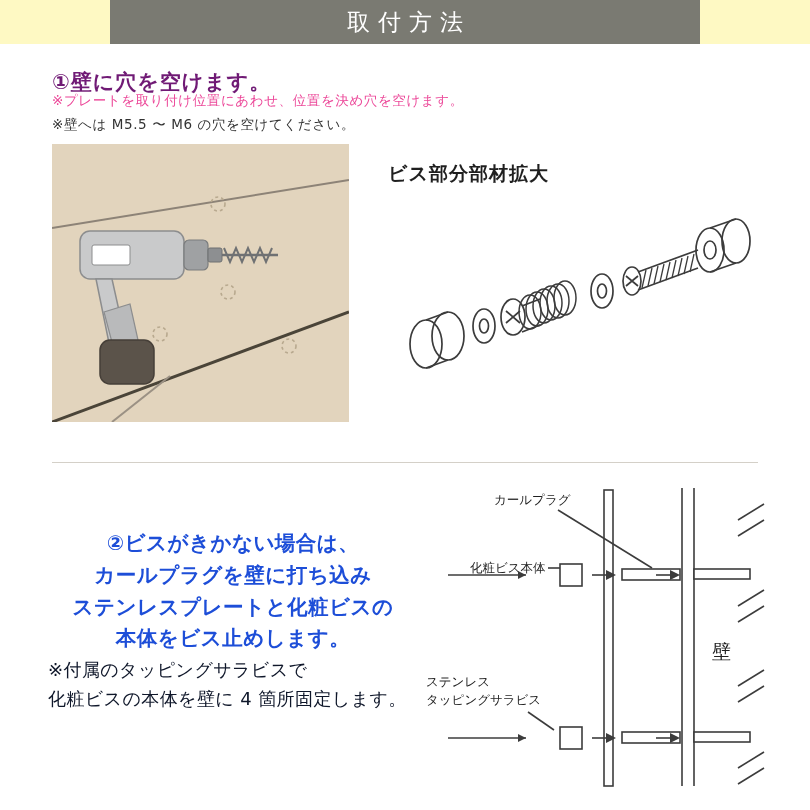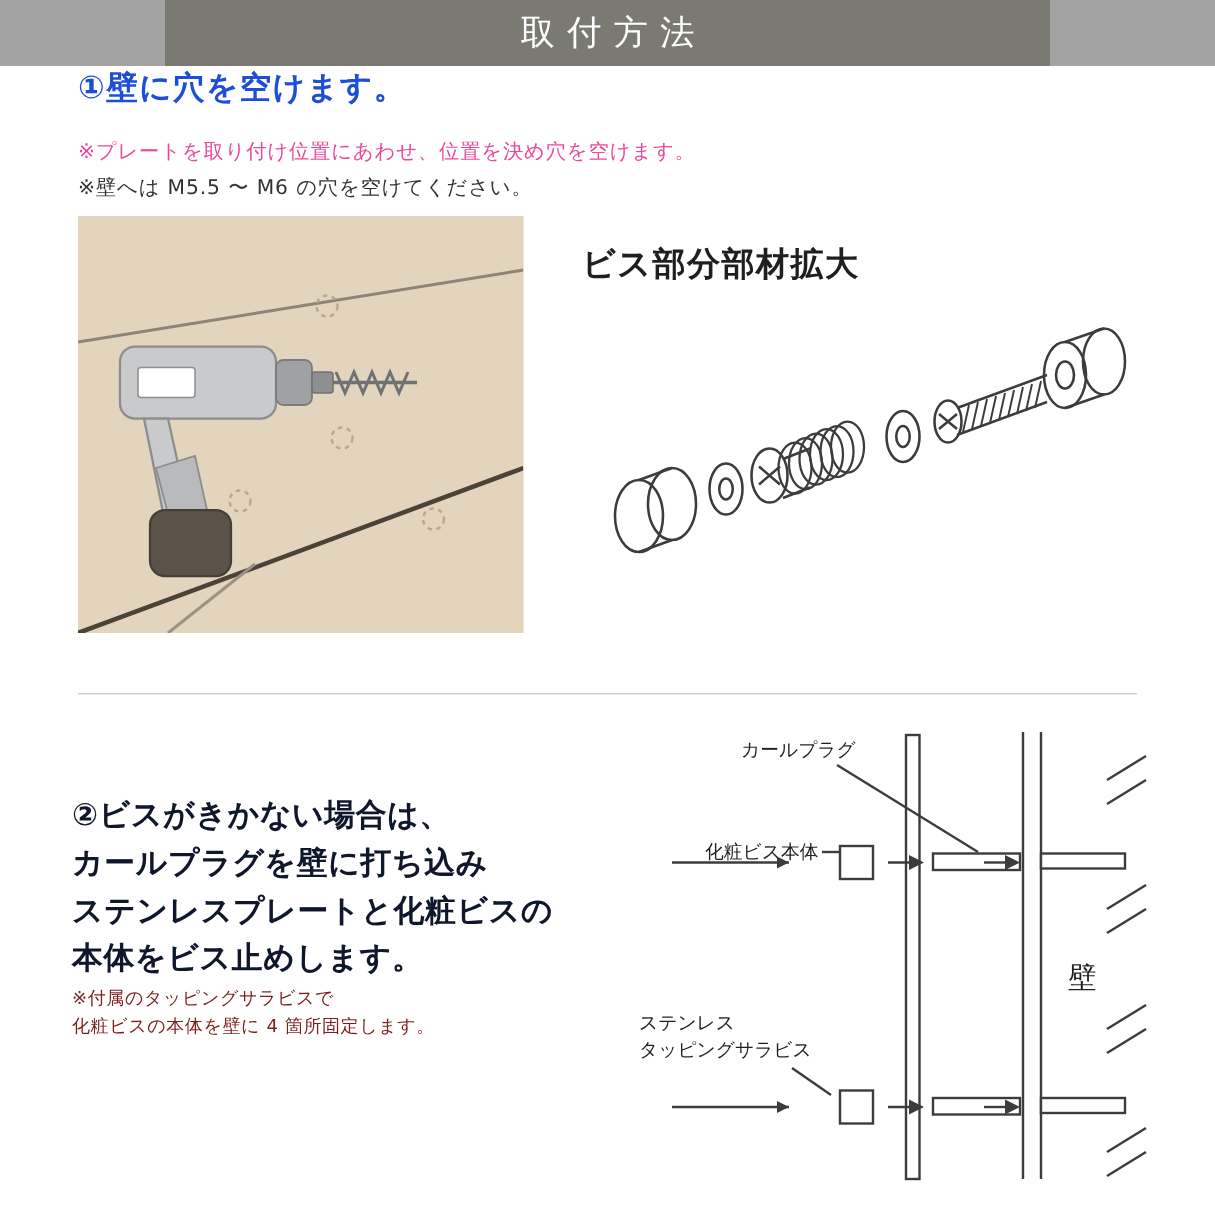--- a/index.html
+++ b/index.html
@@ -22,21 +22,21 @@
     box-sizing: border-box;
   }
 
   
   .header-bar {
     position: absolute;
     left: 0;
     top: 0;
     width: 810px;
     height: 44px;
-    background: #a3a3a3;
+    background: #fef9c3;
     text-decoration: underline;
   }
   .header-band {
     position: absolute;
     left: 110px;
     top: 0;
     width: 590px;
     height: 44px;
     background: #7a7a72;
   }
@@ -59,25 +59,25 @@
   .sec1 {
     position: absolute;
     left: 0;
     top: 44px;
     width: 810px;
     height: 410px;
   }
   .s1-title {
     position: absolute;
     left: 52px;
-    top: 0;
+    top: 24px;
     font-size: 21px;
     font-weight: bold;
     letter-spacing: 1px;
-    color: #1d4ed8;
+    color: #701a75;
     font-family: "DejaVu Sans", "Liberation Sans", sans-serif;
   }
   .s1-note1 {
     position: absolute;
     left: 52px;
     top: 48px;
     font-size: 13.5px;
     color: #ec4899;
     letter-spacing: 0.6px;
     font-family: "DejaVu Sans", "Liberation Sans", sans-serif;
@@ -101,21 +101,21 @@
     height: 278px;
     background: #e2d4bd;
     overflow: hidden;
   }
 
   
   .s1-zoom-label {
     position: absolute;
     left: 388px;
     top: 117px;
-    font-size: 22px;
+    font-size: 19px;
     font-weight: bold;
     letter-spacing: 1px;
     color: #1f1f1f;
     font-family: "DejaVu Sans", "Liberation Sans", sans-serif;
   }
   .zoom-svg {
     position: absolute;
     left: 380px;
     top: 140px;
   }
@@ -140,31 +140,32 @@
   }
   .s2-heading {
     position: absolute;
     left: 48px;
     top: 58px;
     width: 370px;
     font-size: 20.5px;
     font-weight: bold;
     line-height: 1.55;
     letter-spacing: 0.5px;
-    color: #0f172a;
-    font-family: "DejaVu Sans", "Liberation Sans", sans-serif;
+    color: #1d4ed8;
+    font-family: "DejaVu Sans", "Liberation Sans", sans-serif;
+    text-align: center;
   }
   .s2-note {
     position: absolute;
     left: 48px;
     top: 186px;
     width: 380px;
-    font-size: 12px;
+    font-size: 18px;
     line-height: 1.6;
-    color: #7f1d1d;
+    color: #0f172a;
     letter-spacing: 0.4px;
     font-family: "DejaVu Sans", "Liberation Sans", sans-serif;
   }
   .s2-diagram {
     position: absolute;
     left: 408px;
     top: 10px;
   }
   .lbl {
     font-family: "DejaVu Sans", "Liberation Sans", sans-serif;

